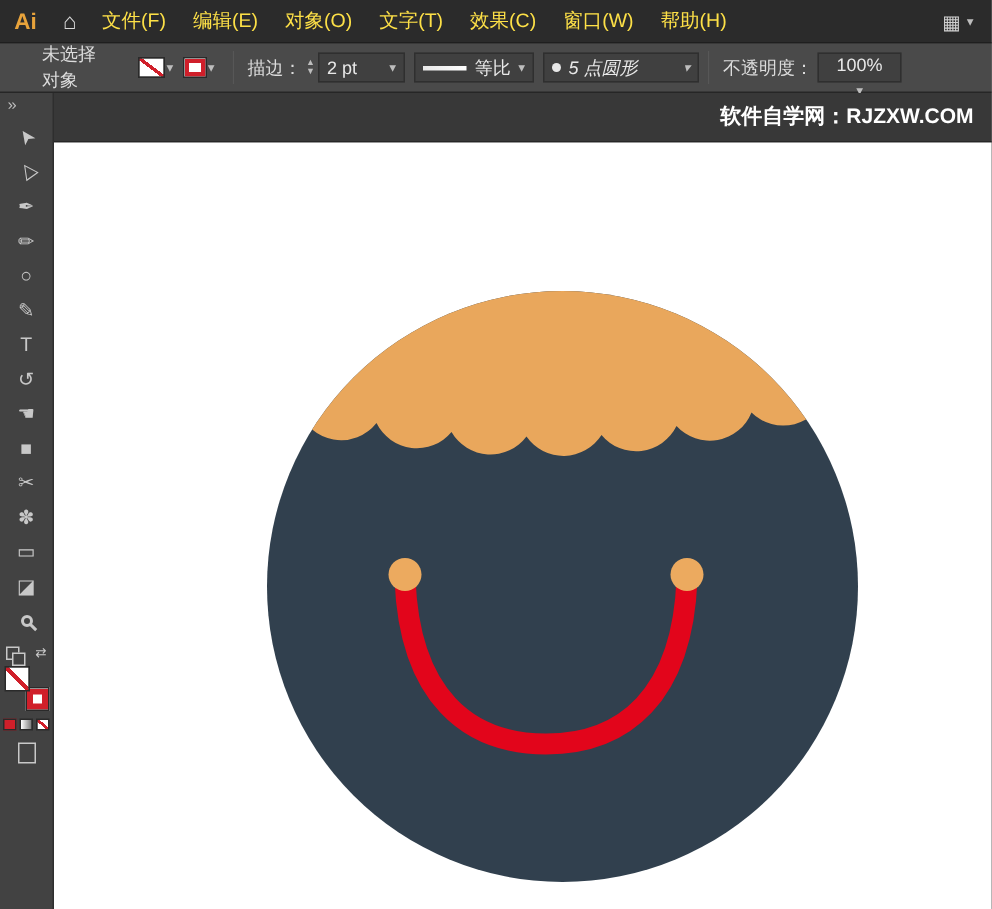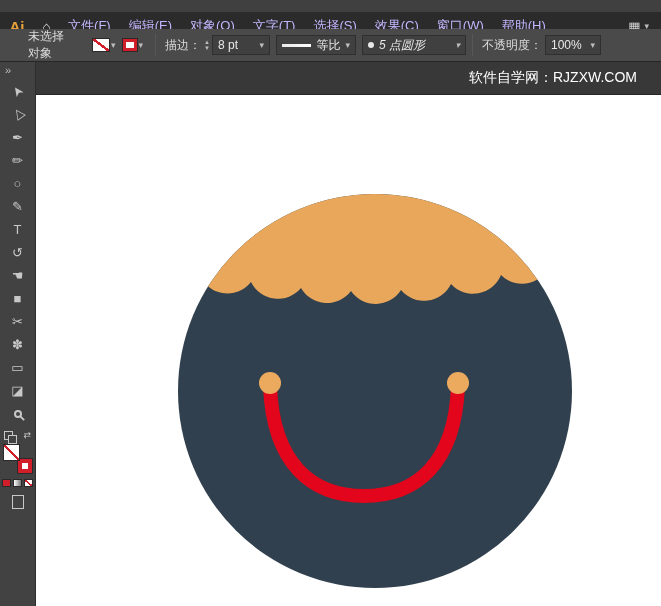--- a/index.html
+++ b/index.html
@@ -1,26 +1,26 @@
 <!DOCTYPE html>
 <html><head>
 <meta charset="utf-8">
 <style>
   * { margin:0; padding:0; box-sizing:border-box; }
   html,body { width:661px; height:606px; overflow:hidden; background:#404040;
               font-family:"Liberation Sans", sans-serif; }
 
   
-  #menubar { position:absolute; left:0; top:12px; width:661px; height:29px;
+  #menubar { position:absolute; left:0; top:0; width:661px; height:29px;
              background:#2b2b2b; border-bottom:1px solid #1f1f1f;
              display:flex; align-items:center; }
   .ai-logo { width:34px; text-align:center; color:#e8a33b; font-weight:bold;
              font-size:15px; }
   .home-btn { color:#d8d8d8; font-size:15px; padding:0 8px; }
-  .menu-item { color:#c4b5fd; font-size:13px; padding:0 9px; height:29px;
+  .menu-item { color:#fde047; font-size:13px; padding:0 9px; height:29px;
                display:flex; align-items:center; cursor:default; }
   .mb-spacer { flex:1; }
   .workspace-btn { color:#cfcfcf; font-size:13px; padding:0 12px;
                    display:flex; align-items:center; gap:4px; }
   .caret { font-size:9px; color:#bdbdbd; }
 
   
   #controlbar { position:absolute; left:0; top:29px; width:661px; height:33px;
                 background:#4a4a4a; border-bottom:1px solid #262626;
                 display:flex; align-items:center; color:#dcdcdc; font-size:12px; }
@@ -36,36 +36,36 @@
   .cb-label { margin:0 3px; white-space:nowrap; }
   .stepper { display:flex; flex-direction:column; justify-content:center;
              color:#bdbdbd; font-size:6px; line-height:6px; margin-right:2px; }
   .field { height:20px; background:#404040; border:1px solid #2f2f2f;
            display:flex; align-items:center; padding:0 5px; gap:5px;
            color:#e8e8e8; }
   .field .val { flex:1; white-space:nowrap; }
   .w-stroke { width:58px; }
   .w-profile { width:80px; }
   .w-brush { width:104px; }
-  .w-opacity { width:56px; }
+  .w-opacity { width:56px;flex-direction:column; }
   .profile-line { width:54px; height:3px;
       background:linear-gradient(to right,#e8e8e8,#ffffff); }
   .brush-dot { width:6px; height:6px; border-radius:50%; background:#e8e8e8; }
 
   
   #tabbar { position:absolute; left:36px; top:62px; width:625px; height:33px;
             background:#383838; border-bottom:1px solid #262626;
             display:flex; align-items:center; }
   .doc-tab { height:33px; background:#555555; border-right:1px solid #2b2b2b;
              display:flex; align-items:center; gap:9px; padding:0 10px;
              color:#d8d8d8; font-size:12px; }
   .tab-close { color:#bdbdbd; font-size:13px; }
   .tb-spacer { flex:1; }
-  .watermark { color:#ffffff; font-weight:normal; font-size:14px;
-               padding-right:24px; white-space:nowrap; }
+  .watermark { color:#ffffff; font-weight:bold; font-size:14px;
+               padding-right:12px; white-space:nowrap; }
 
   
   #toolbar { position:absolute; left:0; top:62px; width:36px; height:544px;
              background:#424242; border-right:1px solid #2e2e2e; overflow:hidden; }
   .tb-collapse { color:#bdbdbd; font-size:11px; padding:2px 0 0 5px; height:16px; }
   .tools { display:flex; flex-direction:column; align-items:center; padding-top:2px; }
   .tool { width:24px; height:23px; display:flex; align-items:center;
           justify-content:center; color:#c8c8c8; font-size:13px; cursor:default; }
   .rot { display:inline-block; transform:rotate(-125deg); }
   .mag { width:8px; height:8px; border:2px solid #c8c8c8; border-radius:50%;
@@ -98,21 +98,20 @@
 </head>
 <body>
 
 <div id="menubar">
   <div class="ai-logo">Ai</div>
   <div class="home-btn">⌂</div>
   <div class="menu-item">文件(F)</div>
   <div class="menu-item">编辑(E)</div>
   <div class="menu-item">对象(O)</div>
   <div class="menu-item">文字(T)</div>
-  <div class="menu-item">选择(S)</div>
   <div class="menu-item">效果(C)</div>
   <div class="menu-item">窗口(W)</div>
   <div class="menu-item">帮助(H)</div>
   <div class="mb-spacer"></div>
   <div class="workspace-btn">
     <span>▦</span>
     <span class="caret">▾</span>
   </div>
 </div>
 
@@ -129,21 +128,21 @@
   </div>
 
   <div class="vsep"></div>
 
   <span class="cb-label">描边：</span>
   <span class="stepper">
     <span>▲</span>
     <span>▼</span>
   </span>
   <div class="field w-stroke">
-    <span class="val">8 pt</span>
+    <span class="val">2 pt</span>
     <span class="caret">▾</span>
   </div>
 
   <div class="field w-profile" style="margin-left:6px;">
     <span class="profile-line"></span>
     <span class="val">等比</span>
     <span class="caret">▾</span>
   </div>
 
   <div class="field w-brush" style="margin-left:6px;font-style:italic;">

